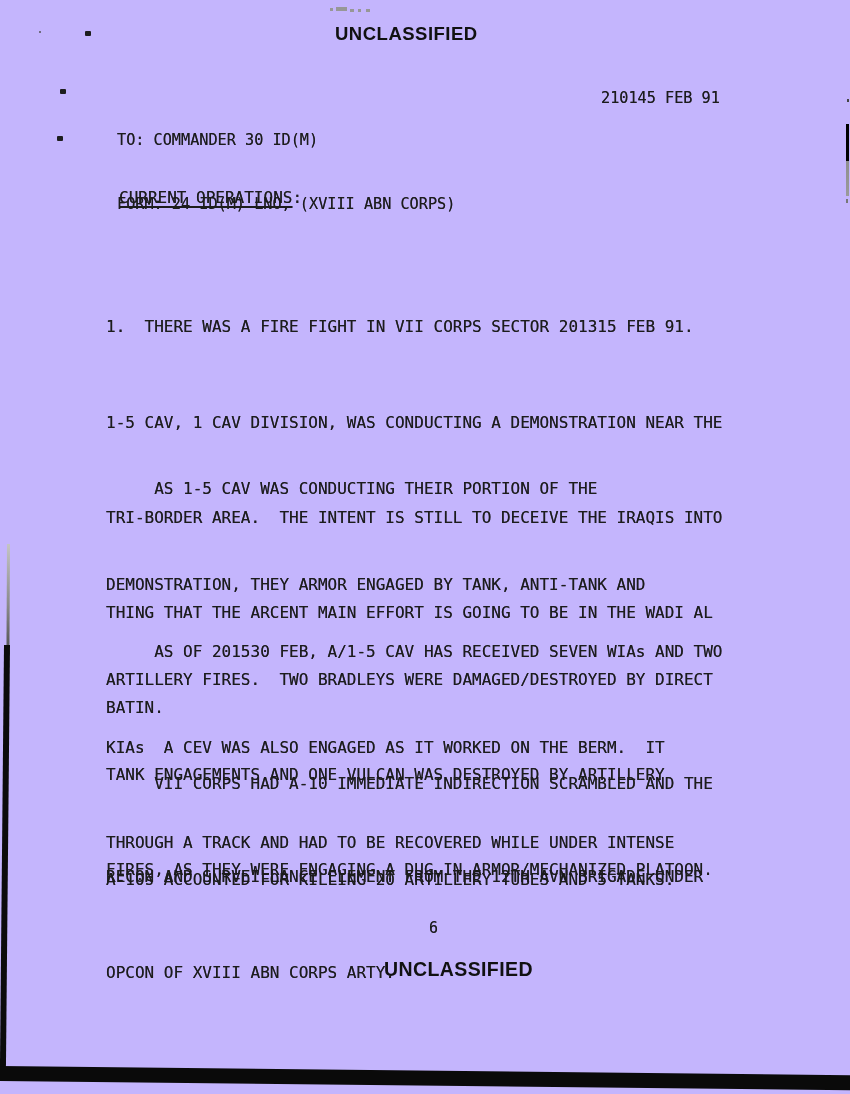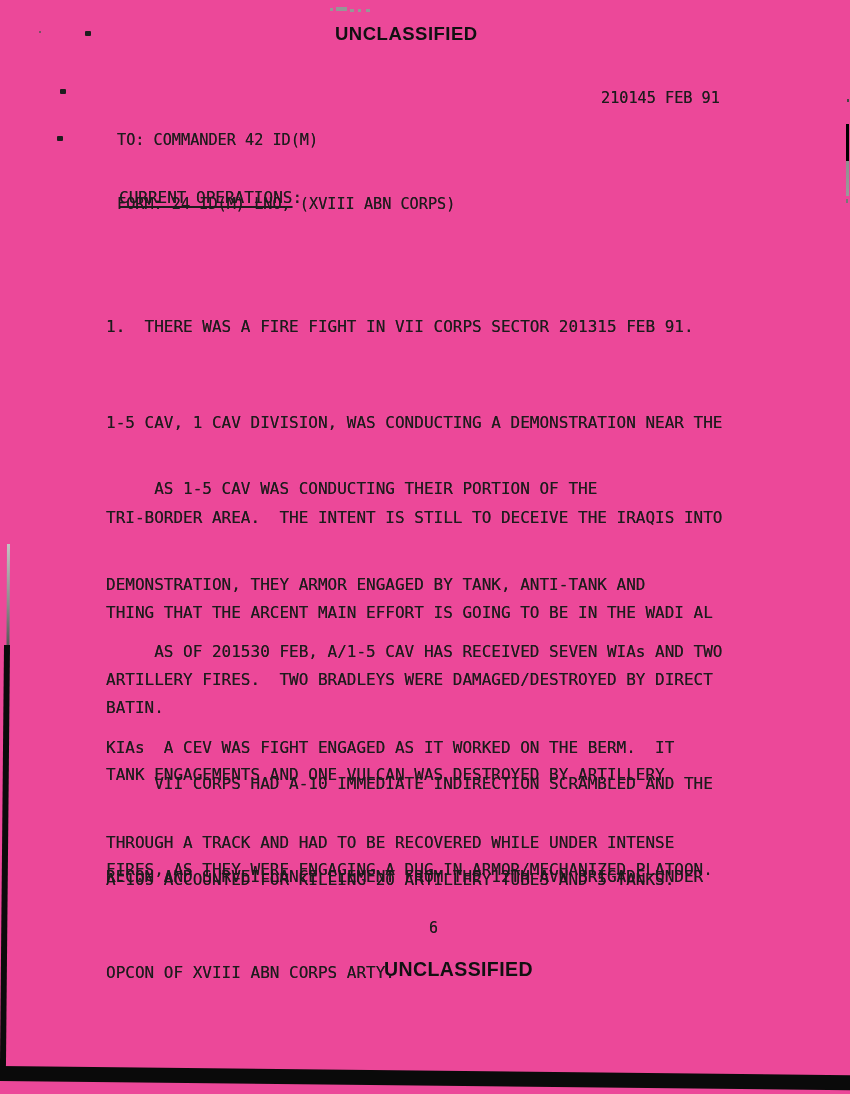--- a/index.html
+++ b/index.html
@@ -5,21 +5,21 @@
   html, body { margin: 0; padding: 0; }
   body {
     width: 850px; height: 1094px;
     background: #ffffff;
     position: relative;
     overflow: hidden;
     font-family: "DejaVu Sans Mono", monospace;
   }
   .page {
     position: absolute; inset: 0;
-    background: #ec4899;
+    background: #c4b5fd;
   }
   
   .classification {
     position: absolute;
     font-family: "Liberation Sans", sans-serif;
     font-weight: bold;
     color: #111;
     white-space: pre;
   }
   .classification.top { left: 335px; top: 23px; font-size: 18.5px; letter-spacing: 0.5px; }
@@ -97,21 +97,21 @@
   </div>
 
   <div class="artifact speck speck-a"></div>
   <div class="artifact speck speck-b"></div>
   <div class="artifact speck speck-c"></div>
   <div class="artifact speck speck-d"></div>
 
   <div class="classification top">UNCLASSIFIED</div>
 
   <div class="tw hdr-block">
-    <div>TO: COMMANDER 42 ID(M)</div>
+    <div>TO: COMMANDER 30 ID(M)</div>
     <div>FORM: 24 ID(M) LNO, (XVIII ABN CORPS)</div>
   </div>
   <div class="tw dtg">210145 FEB 91</div>
 
   <div class="tw heading"><span class="u">CURRENT OPERATIONS</span><span>:</span></div>
 
   <div class="tw para p1">
     <div>1.  THERE WAS A FIRE FIGHT IN VII CORPS SECTOR 201315 FEB 91.</div>
     <div>1-5 CAV, 1 CAV DIVISION, WAS CONDUCTING A DEMONSTRATION NEAR THE</div>
     <div>TRI-BORDER AREA.  THE INTENT IS STILL TO DECEIVE THE IRAQIS INTO</div>
@@ -122,21 +122,21 @@
   <div class="tw para p2">
     <div>     AS 1-5 CAV WAS CONDUCTING THEIR PORTION OF THE</div>
     <div>DEMONSTRATION, THEY ARMOR ENGAGED BY TANK, ANTI-TANK AND</div>
     <div>ARTILLERY FIRES.  TWO BRADLEYS WERE DAMAGED/DESTROYED BY DIRECT</div>
     <div>TANK ENGAGEMENTS AND ONE VULCAN WAS DESTROYED BY ARTILLERY</div>
     <div>FIRES, AS THEY WERE ENGAGING A DUG IN ARMOR/MECHANIZED PLATOON.</div>
   </div>
 
   <div class="tw para p3">
     <div>     AS OF 201530 FEB, A/1-5 CAV HAS RECEIVED SEVEN WIAs AND TWO</div>
-    <div>KIAs  A CEV WAS FIGHT ENGAGED AS IT WORKED ON THE BERM.  IT</div>
+    <div>KIAs  A CEV WAS ALSO ENGAGED AS IT WORKED ON THE BERM.  IT</div>
     <div>THROUGH A TRACK AND HAD TO BE RECOVERED WHILE UNDER INTENSE</div>
   </div>
 
   <div class="tw para p4">
     <div>     VII CORPS HAD A-10 IMMEDIATE INDIRECTION SCRAMBLED AND THE</div>
     <div>A-10s ACCOUNTED FOR KILLING 20 ARTILLERY TUBES AND 5 TANKS.</div>
   </div>
 
   <div class="tw para p5">
     <div>RECON AND SURVEILLANCE ELEMENT FROM THE 12TH AVN BRIGADE UNDER</div>

